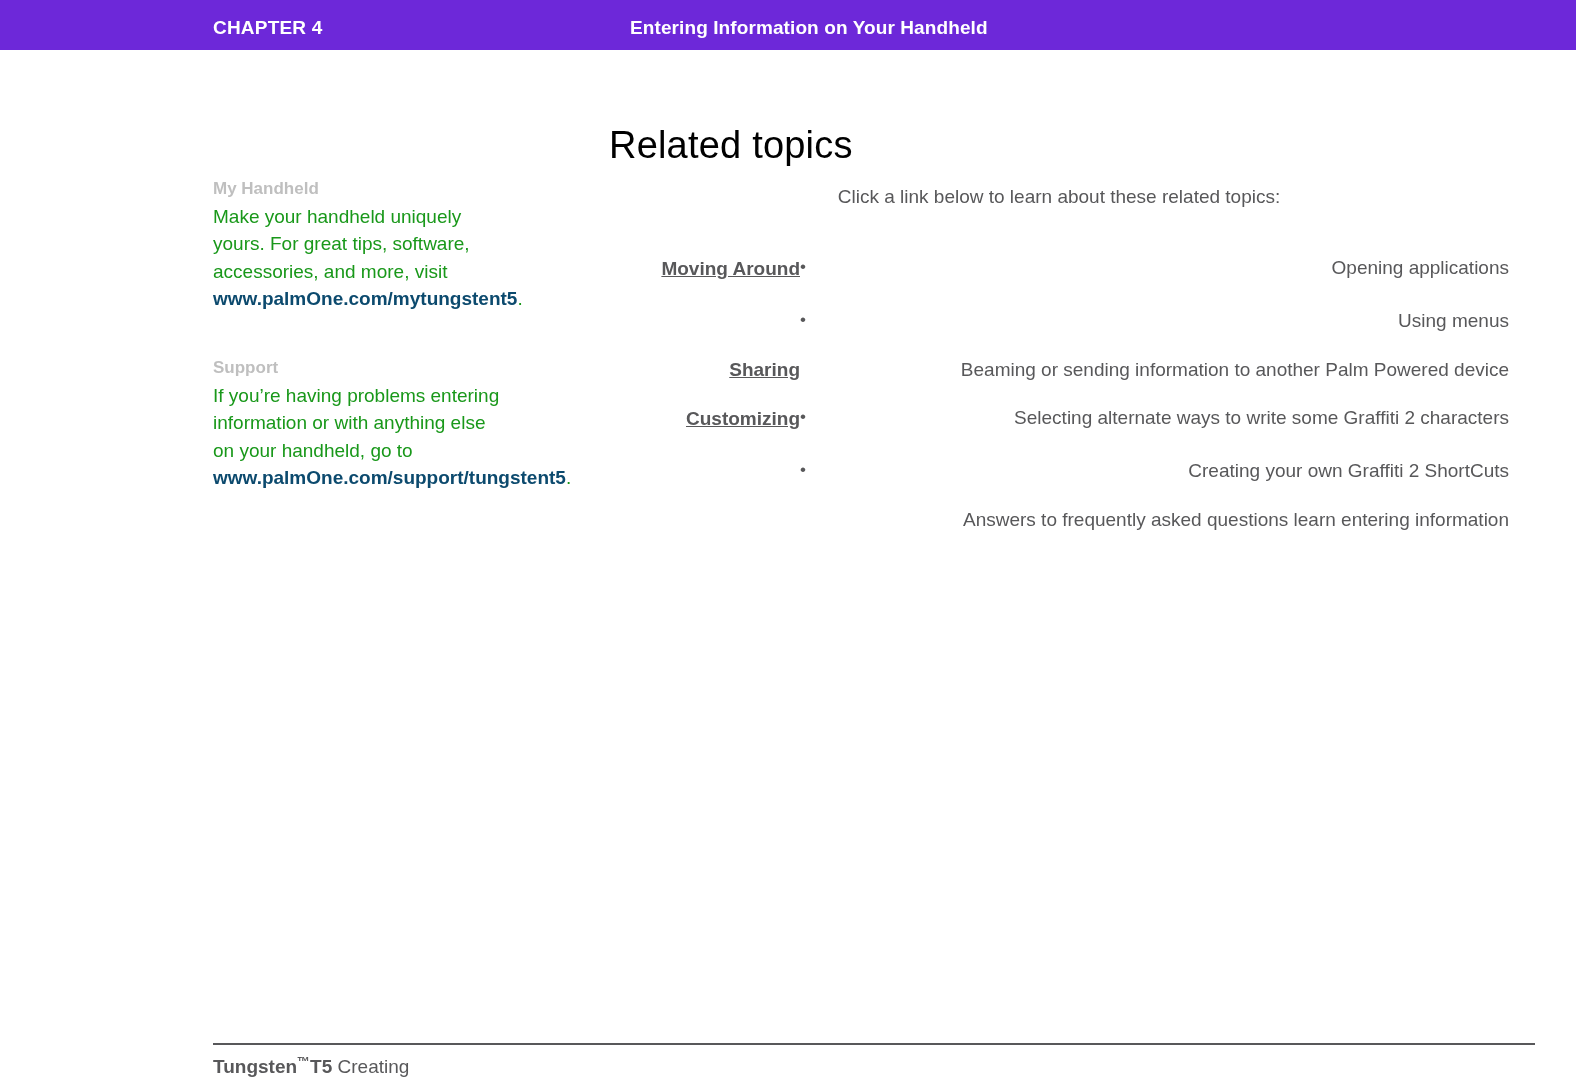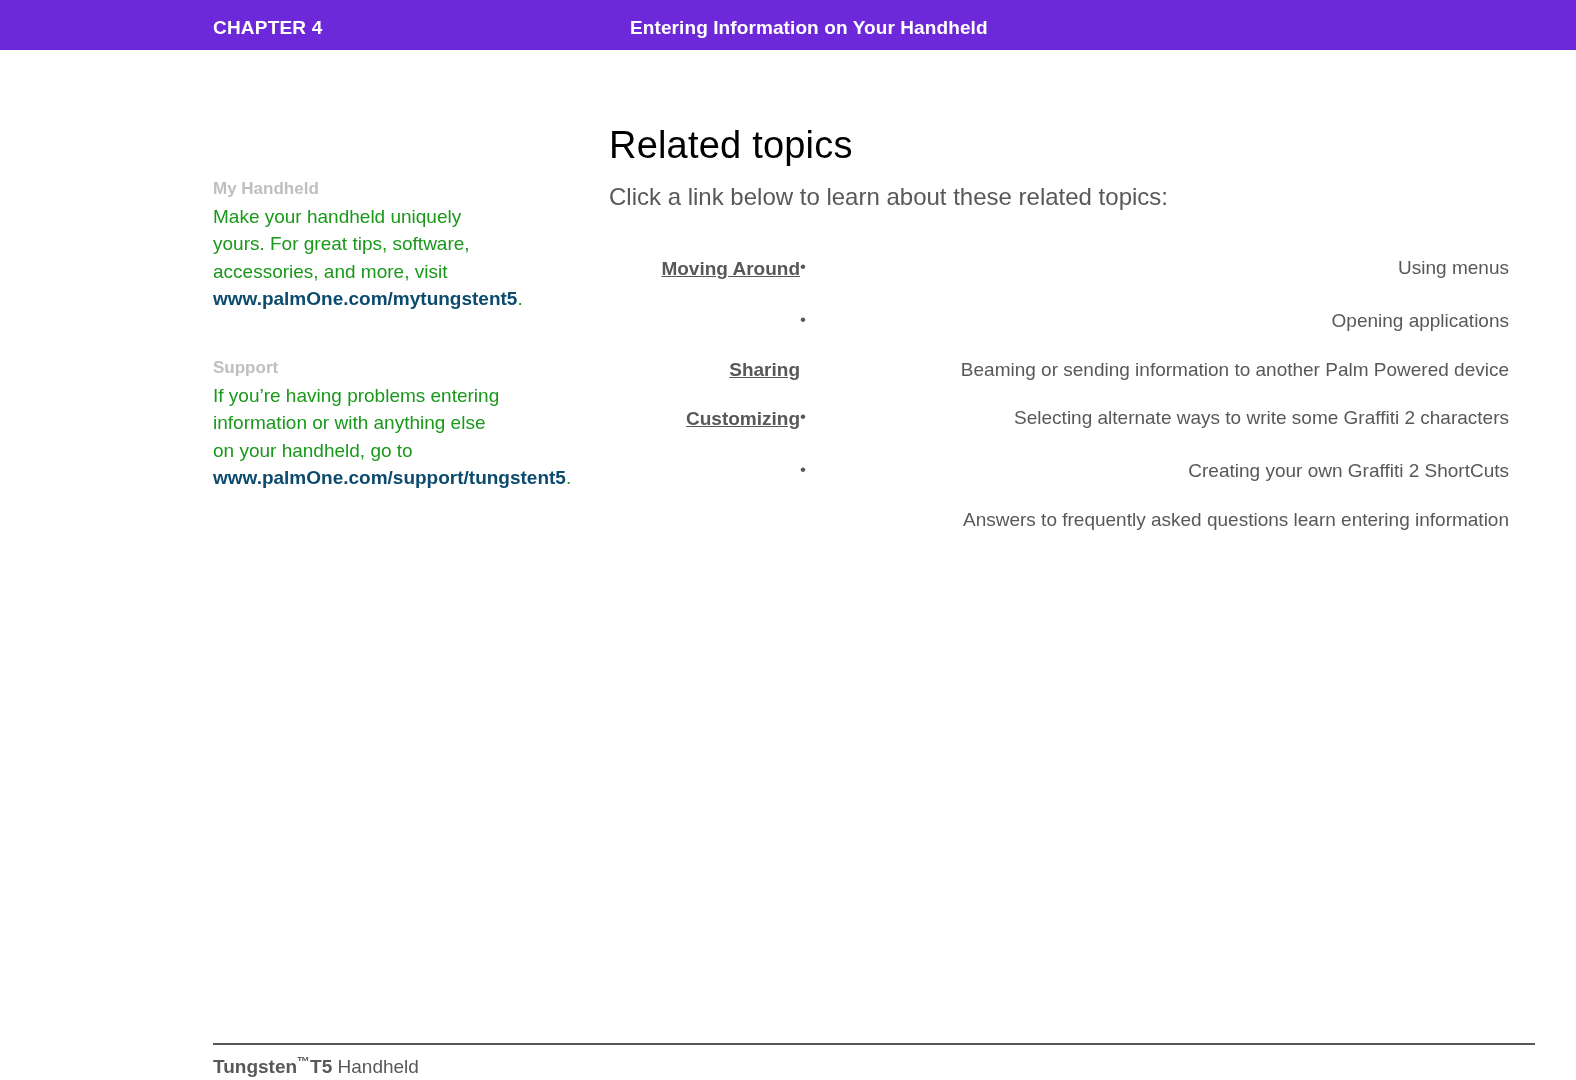--- a/index.html
+++ b/index.html
@@ -85,24 +85,25 @@
   }
   .page-title {
     font-size: 38px;
     font-weight: normal;
     color: #000000;
     margin: 0;
     line-height: 46px;
     letter-spacing: 0.2px;
   }
   .intro {
-    font-size: 24px;
+    font-size: 19px;
     color: #58585a;
     margin: 16px 0 0 0;
     line-height: 26px;
+    text-align: center;
   }
 
   .topics {
     margin-top: 45px;
     position: relative;
   }
   .topic-row {
     position: relative;
     display: flex;
     align-items: flex-start;
@@ -238,22 +239,22 @@
   <p class="intro">Click a link below to learn about these related topics:</p>
 
   <div class="topics">
 
     <div class="topic-row">
       <div class="topic-label">
         <span class="lnk">Moving Around</span>
       </div>
       <div class="topic-body">
         <ul class="bullet-list">
+          <li>Opening applications</li>
           <li>Using menus</li>
-          <li>Opening applications</li>
         </ul>
       </div>
     </div>
 
     <div class="topic-row">
       <div class="topic-label">
         <span class="lnk">Sharing</span>
       </div>
       <div class="topic-body">
         <span class="plain">Beaming or sending information to another Palm Powered device</span>
@@ -277,16 +278,16 @@
         <span class="plain">Answers to frequently asked questions learn entering information</span>
       </div>
     </div>
 
   </div>
 </div>
 
 <div class="footer">
   <div class="footer-rule"></div>
   <div class="footer-inner">
-    <div class="footer-left"><span class="brand">Tungsten</span><span class="tm">™</span><span class="model">T5</span><span class="kind"> Handheld</span></div>
+    <div class="footer-left"><span class="brand">Tungsten</span><span class="tm">™</span><span class="model">T5</span><span class="kind"> Creating</span></div>
     <div class="footer-page">73</div>
   </div>
 </div>
 
 </body></html>

